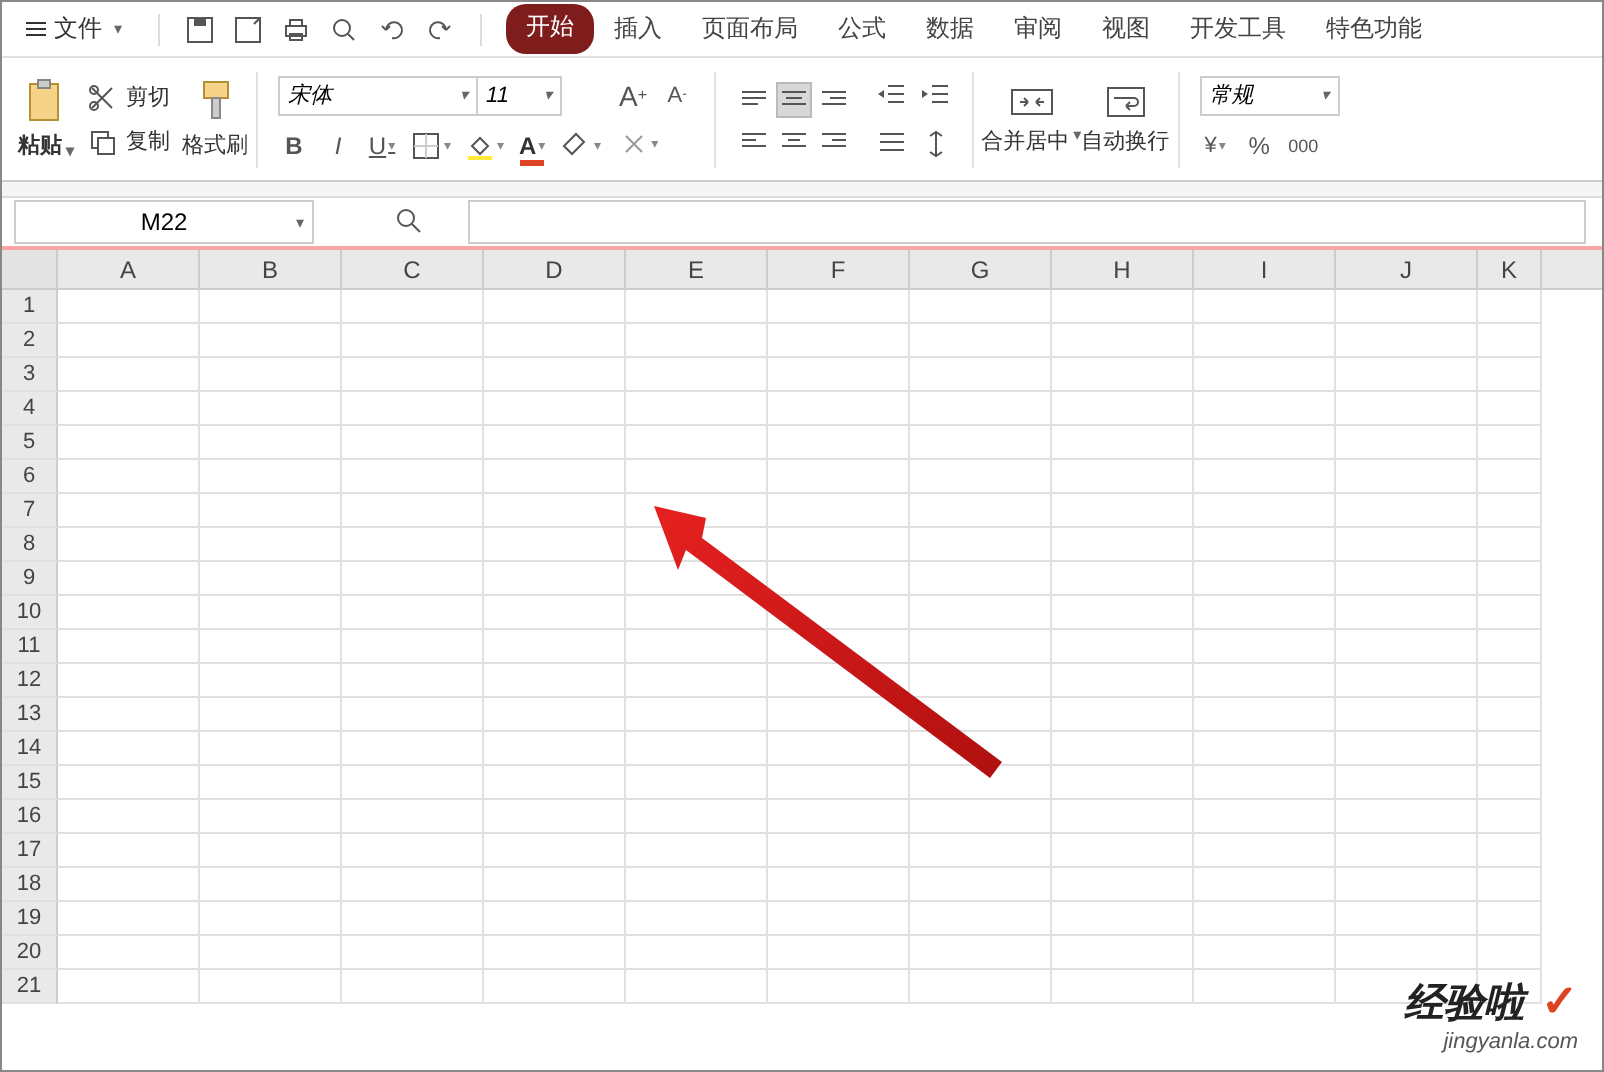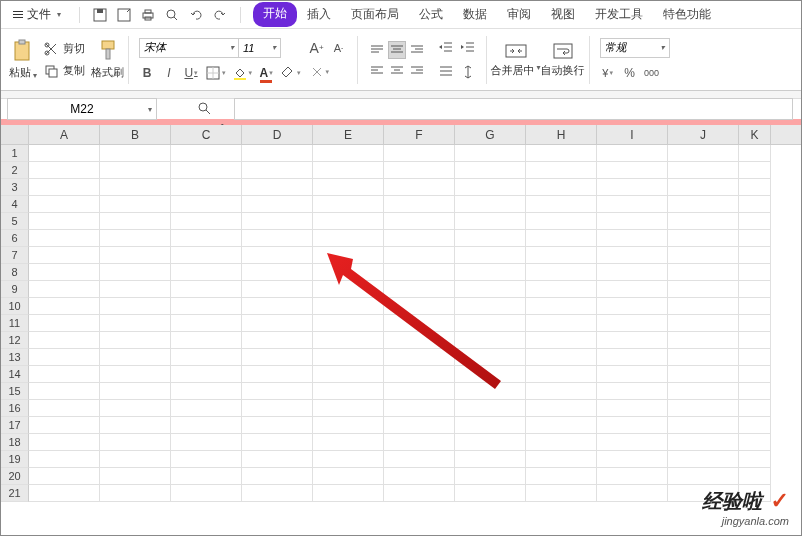--- a/index.html
+++ b/index.html
@@ -8,37 +8,37 @@
 
 .menu-bar { height: 28px; background: #fff; display: flex; align-items: center; padding: 0 6px; border-bottom: 1px solid #e0e0e0; font-size: 12px; }
 .file-btn { display: flex; align-items: center; gap: 4px; padding: 2px 6px; color: #333; }
 .hamburger { display: flex; flex-direction: column; gap: 2px; }
 .hamburger span { width: 10px; height: 1px; background: #333; }
 .dd { font-size: 8px; margin-left: 2px; color: #666; }
 .qat { display: flex; gap: 8px; margin-left: 8px; align-items: center; }
 .qat-sep { width: 1px; height: 16px; background: #ddd; margin: 0 4px; }
 .tabs { display: flex; gap: 0; margin-left: 8px; }
 .tab { padding: 4px 10px; color: #444; font-size: 12px; cursor: pointer; }
-.tab.active { background: #6d28d9; color: #fff; border-radius: 10px; padding: 3px 10px; }
+.tab.active { background: #7f1d1d; color: #fff; border-radius: 10px; padding: 3px 10px; }
 
 
 .ribbon { height: 62px; background: #fff; border-bottom: 1px solid #ccc; display: flex; align-items: center; padding: 0 8px; font-size: 12px; }
 .rgroup { display: flex; flex-direction: column; gap: 6px; padding: 0 6px; }
 .rsep { width: 1px; height: 48px; background: #e0e0e0; margin: 0 4px; }
 .big-btn { display: flex; flex-direction: column; align-items: center; gap: 2px; font-size: 11px; color: #333; }
 .small-btn { display: flex; align-items: center; gap: 4px; color: #333; font-size: 11px; }
 .font-sel { display: flex; font-style: italic; }
 .font-name { width: 100px; height: 20px; border: 1px solid #ccc; font-size: 11px; padding: 2px 4px; background: #fff; display: flex; align-items: center; justify-content: space-between; }
 .font-size { width: 42px; height: 20px; border: 1px solid #ccc; border-left: none; font-size: 11px; padding: 2px 4px; background: #fff; display: flex; align-items: center; justify-content: space-between; }
 .btn-row { display: flex; gap: 6px; align-items: center; }
 .ico-btn { min-width: 16px; height: 18px; display: flex; align-items: center; justify-content: center; color: #555; position: relative; }
 .ico-btn .dd { font-size: 7px; color: #888; margin-left: 1px; }
 
 
-.formula-area { height: 26px; border-bottom: 6px solid #fca5a5; display: flex; align-items: center; background: #fff; }
+.formula-area { height: 26px; border-bottom: 2px solid #fca5a5; display: flex; align-items: center; background: #fff; }
 .name-box { width: 150px; height: 22px; margin-left: 6px; border: 1px solid #ccc; display: flex; align-items: center; justify-content: center; font-size: 12px; position: relative; }
 .name-box .dd { position: absolute; right: 4px; top: 6px; }
 .fx-area { display: flex; align-items: center; gap: 6px; margin-left: 40px; }
 .fx-input { flex: 1; height: 22px; border: 1px solid #ccc; margin-left: 6px; margin-right: 8px; background: #fff; }
 .spacer8 { height: 8px; background: #f5f5f5; border-bottom: 1px solid #ddd; }
 
 
 .grid-wrap { position: relative; }
 .col-headers { display: flex; height: 20px; background: #e9e9e9; border-bottom: 1px solid #ccc; }
 .corner { width: 28px; border-right: 1px solid #ccc; background: #e4e4e4; }
@@ -130,21 +130,21 @@
   </div>
 </div>
 
 <div class="ribbon">
 
   <div class="big-btn">
     <svg width="22" height="24" viewBox="0 0 22 24">
         <rect x="3" y="3" width="14" height="18" fill="#f5d48a" stroke="#b59030"></rect>
         <rect x="7" y="1" width="6" height="4" fill="#ccc" stroke="#888"></rect>
       </svg>
-    <span style="display:flex;align-items:flex-end;">
+    <span style="display:flex;align-items:flex-end;font-weight:bold;">
         <span>粘贴</span>
         <span class="dd">▾</span>
       </span>
   </div>
   <div class="rgroup">
     <div class="small-btn">
       <svg class="icon" viewBox="0 0 16 16">
           <path d="M3 3l10 10M13 3L3 13" stroke="#555"></path>
           <circle cx="4" cy="12" r="2" fill="none" stroke="#555"></circle>
           <circle cx="4" cy="4" r="2" fill="none" stroke="#555"></circle>

